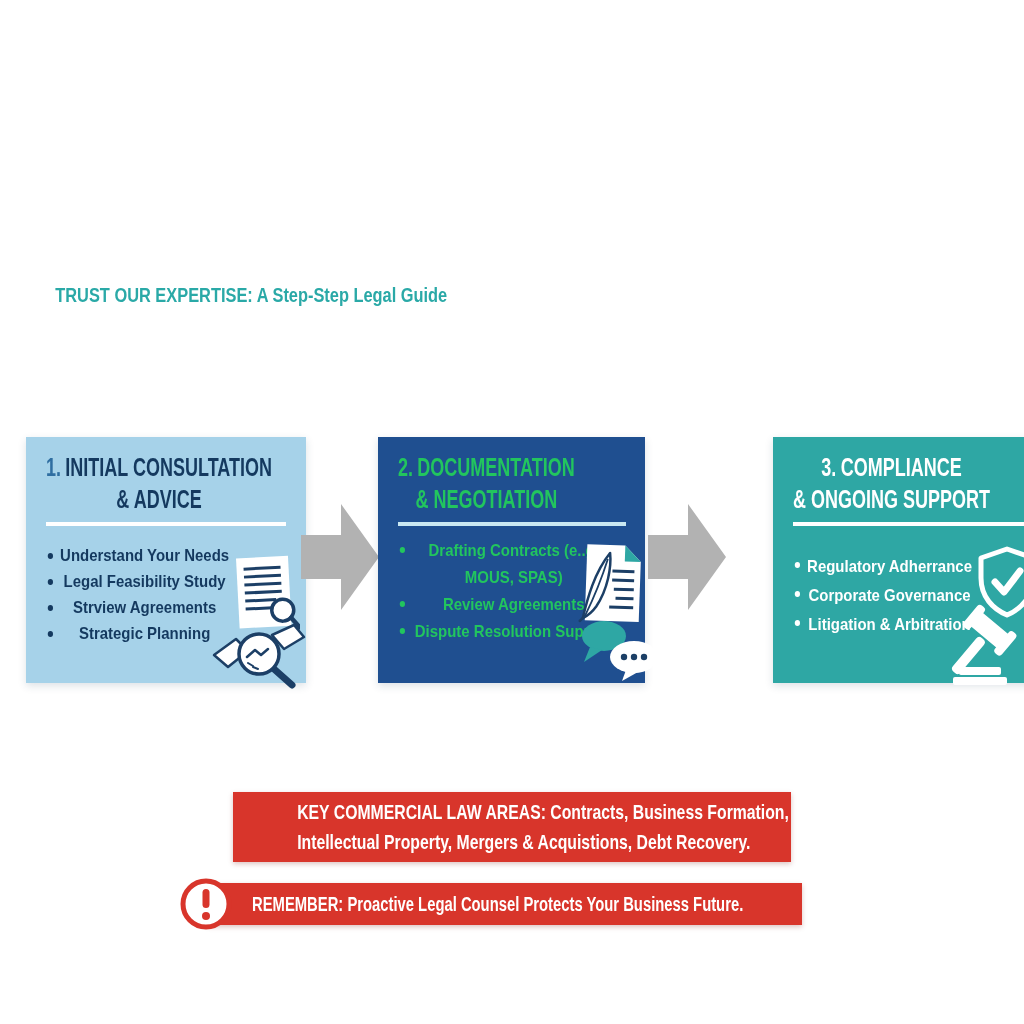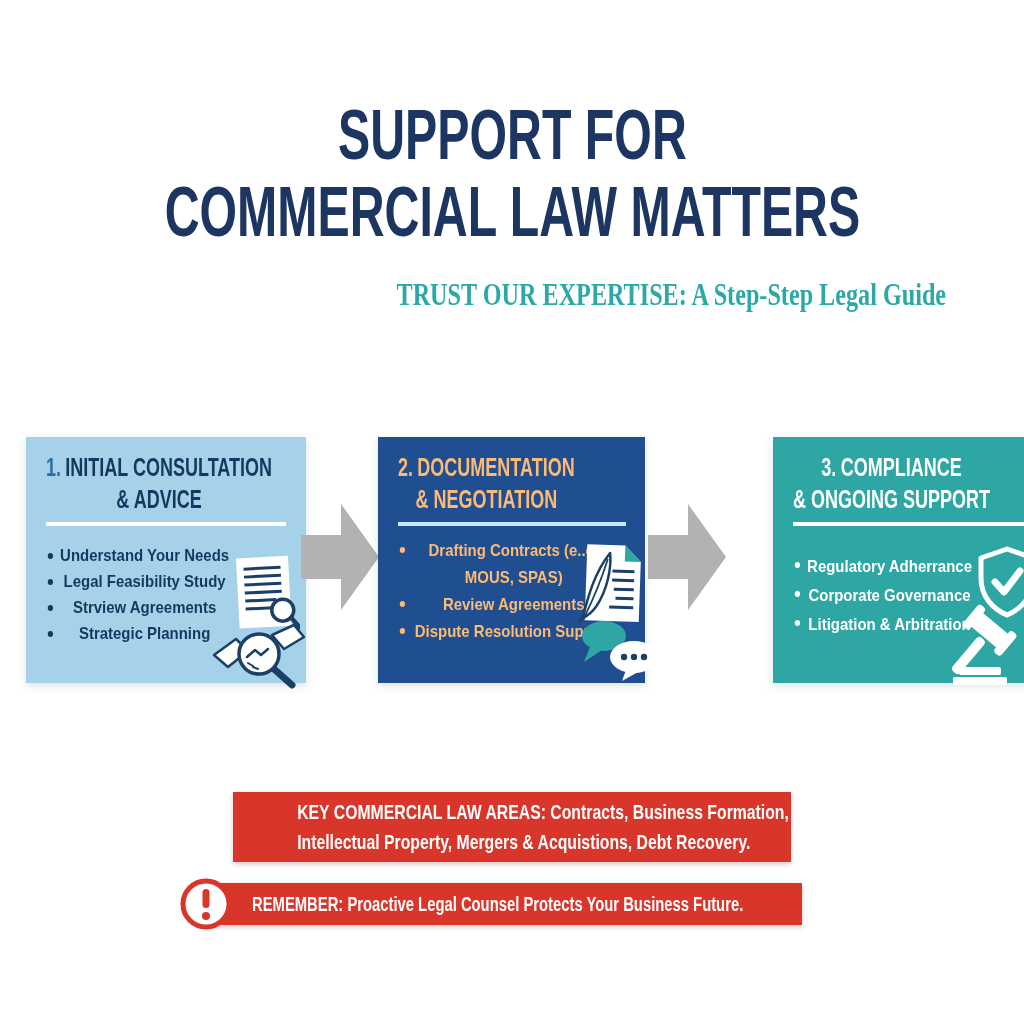--- a/index.html
+++ b/index.html
@@ -5,29 +5,29 @@
   html,body { margin:0; padding:0; background:#ffffff; }
   #canvas {
     position:relative; width:1024px; height:1024px; overflow:hidden;
     background:#ffffff; font-family:"Liberation Sans", sans-serif;
   }
 
   
   .title-wrap { position:absolute; top:96px; left:0; width:100%; text-align:center;
     color:#1c3561; font-weight:bold; font-size:71px; line-height:77px; }
   .title-line span { display:inline-block; transform:scaleX(.68); white-space:nowrap; }
-  .subtitle-wrap { position:absolute; top:277px; left:0; width:100%; text-align:right;
-    color:#2aa9a7; font-weight:bold; font-size:31px; line-height:36px;font-family:Liberation Serif, serif; }
+  .subtitle-wrap { position:absolute; top:277px; left:0; width:100%; text-align:left;
+    color:#2aa9a7; font-weight:bold; font-size:21px; line-height:36px; }
   .subtitle-wrap span { display:inline-block; transform:scaleX(.78); white-space:nowrap; }
 
   
   .step { position:absolute; top:437px; height:246px; overflow:visible;
     box-shadow:0 3px 8px rgba(30,60,90,.15);text-align:center; }
   .step1 { left:26px;  width:280px; background:#a6d2e9; color:#14395f; }
-  .step2 { left:378px; width:267px; background:#1f4f90; color:#fdba74; }
+  .step2 { left:378px; width:267px; background:#1f4f90; color:#22c55e; }
   .step3 { left:729px; width:273px; background:#2ea7a4; color:#ffffff;margin-left:44px; }
 
   .heading { position:absolute; top:14px; left:20px; font-size:25px; font-weight:bold;
     line-height:32px; transform:scaleX(.72); transform-origin:0 0; white-space:nowrap; }
   .num { margin-right:6px; }
   .step1 .num { color:#2f6ea1; }
 
   .divider { position:absolute; top:85px; left:20px; height:3.5px; background:#ffffff; }
   .step1 .divider { width:240px; }
   .step2 .divider { width:228px; background:#c9e8f2; }
@@ -66,24 +66,20 @@
   .b2text { position:absolute; left:44px; top:50%; color:#ffffff; font-weight:bold;
     font-size:20px; white-space:nowrap; transform:translateY(-50%) scaleX(.74);
     transform-origin:0 50%; }
   .i-alert { position:absolute; left:-28px; top:-5px; }
 </style>
 </head>
 <body>
 
 <div id="canvas">
 
-  <div class="title-wrap">
-    <div class="title-line"><span>SUPPORT FOR</span></div>
-    <div class="title-line"><span>COMMERCIAL LAW MATTERS</span></div>
-  </div>
   <div class="subtitle-wrap">
     <span>TRUST OUR EXPERTISE: A Step-Step Legal Guide</span>
   </div>
 
   <div class="step step1">
     <div class="heading">
       <span class="num">1.</span><span>INITIAL CONSULTATION</span>
       <div>&amp; ADVICE</div>
     </div>
     <div class="divider"></div>

